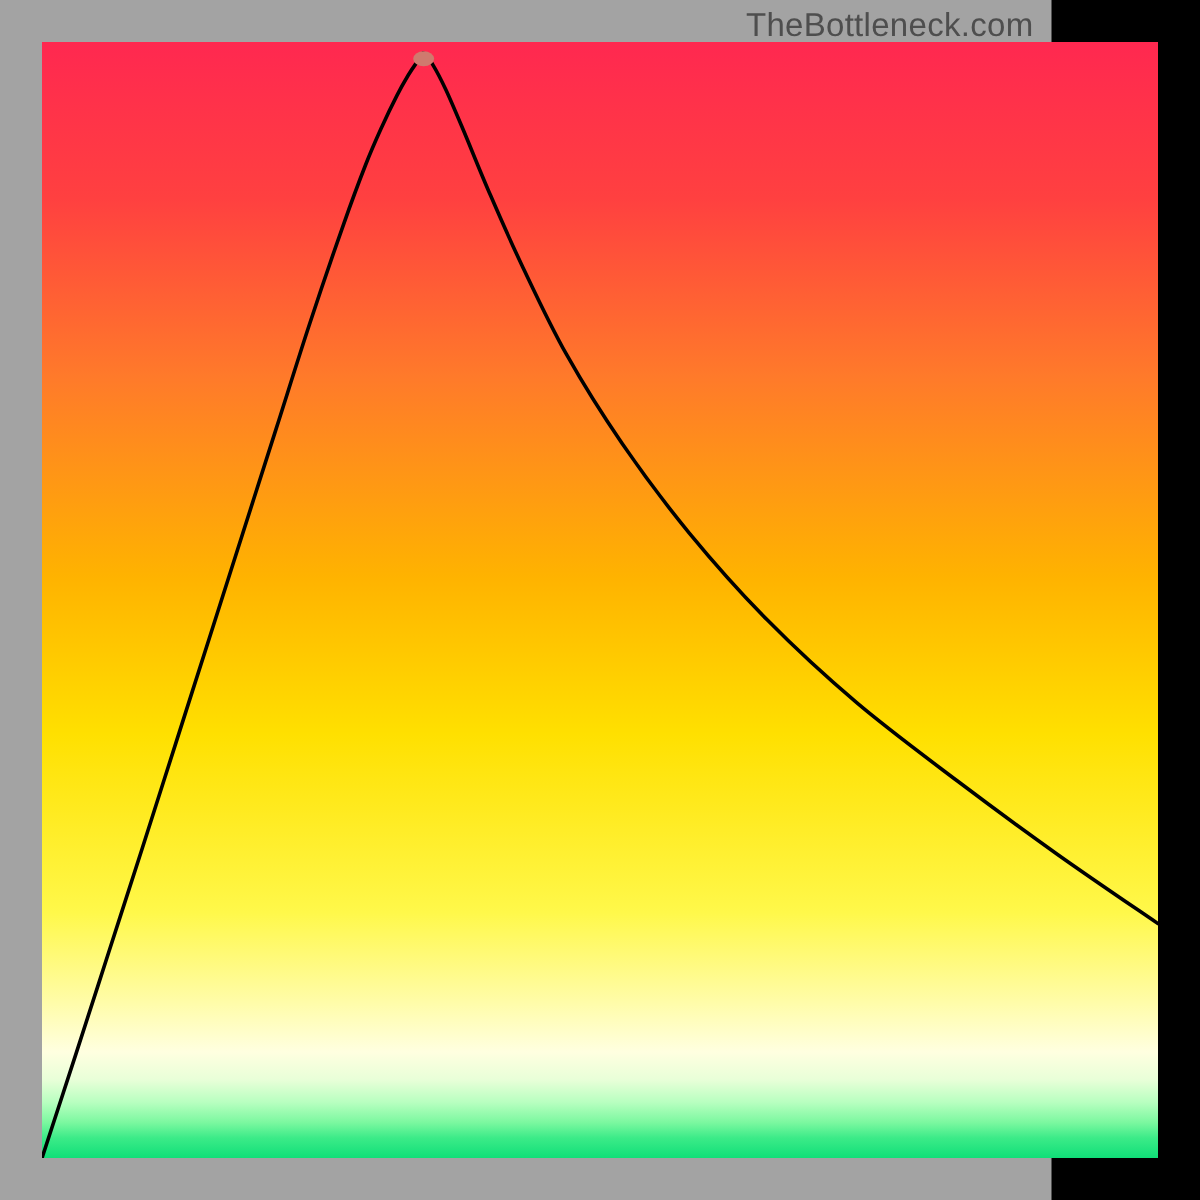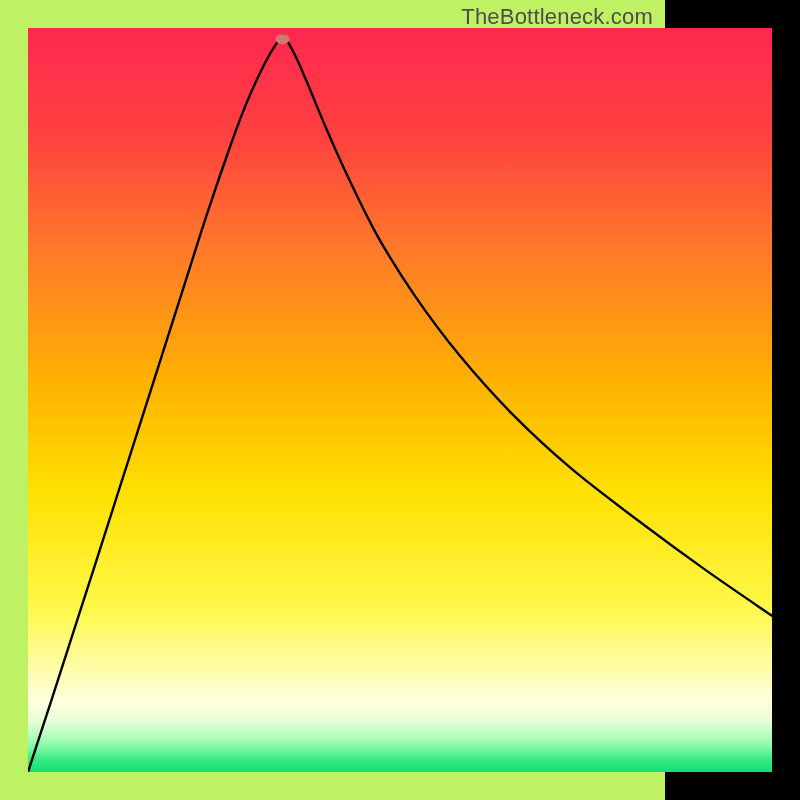--- a/index.html
+++ b/index.html
@@ -8,21 +8,22 @@
     width: 800px;
     height: 800px;
     overflow: hidden;
     background: #000;
     font-family: Arial, Helvetica, sans-serif;
   }
   .frame {
     position: relative;
     width: 665px;
     height: 800px;
-    background: #bef264;
+    background: #a3a3a3;
+    padding-left: 36px;
   }
   .plot-area {
     position: absolute;
     left: 28px;
     top: 28px;
     width: 744px;
     height: 744px;
     overflow: hidden;
   }
   .watermark {

